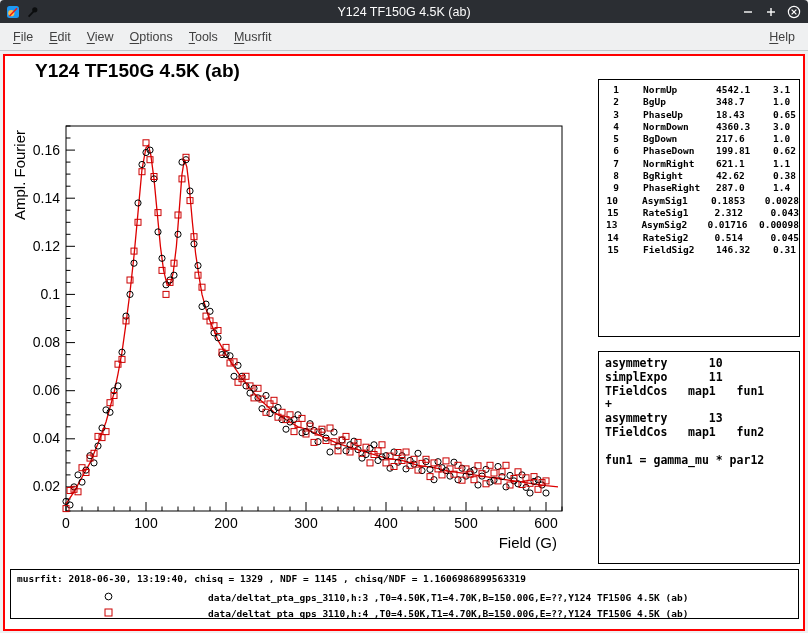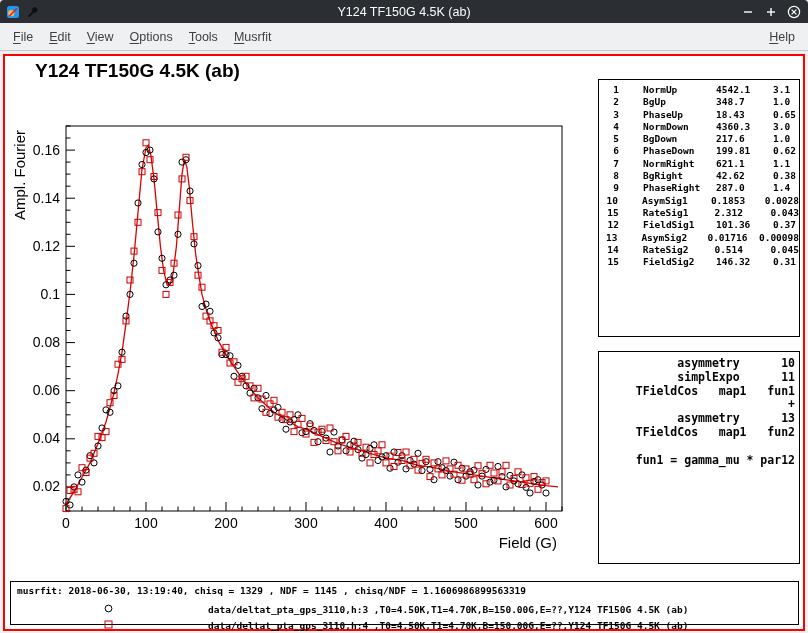--- a/index.html
+++ b/index.html
@@ -18,23 +18,23 @@
   .canvas{position:relative;width:802px;height:577px;box-sizing:border-box;border:2px solid #ff0000;background:#ffffff;}
   .plot-title{position:absolute;left:30px;top:4px;font-size:19px;font-weight:bold;color:#000;}
   #chart-svg{position:absolute;left:0;top:0;font-family:"Liberation Sans",sans-serif;}
   .statbox{position:absolute;background:#fff;border:1px solid #000;box-sizing:border-box;}
   #param-box{left:593px;top:23px;width:202px;height:258px;padding:4px 0 0 3px;}
   .param-row{display:flex;font:bold 9.5px "DejaVu Sans Mono",monospace;line-height:12.3px;white-space:pre;color:#000;}
   .pn{width:17px;text-align:right;}
   .pname{width:73px;margin-left:24px;}
   .pval{width:57px;}
   .perr{flex:1;}
-  #theory-box{left:593px;top:295px;width:202px;height:213px;padding:5px 4px 0 6px;text-align:right;}
+  #theory-box{left:593px;top:295px;width:202px;height:213px;padding:5px 16px 0 6px;}
   .theory-line{font:bold 11.5px "DejaVu Sans Mono",monospace;line-height:13.8px;white-space:pre;min-height:13.8px;color:#000;}
-  #footer-box{left:5px;top:525px;width:789px;height:44px;}
+  #footer-box{left:5px;top:513px;width:789px;height:50px;}
   .footer-info{position:absolute;left:6px;top:3px;font:bold 9.5px "DejaVu Sans Mono",monospace;white-space:nowrap;color:#000;}
   .legend-row{position:absolute;left:0;width:100%;height:15px;text-decoration:underline;}
   .lg-mk{position:absolute;left:92px;top:1px;}
   .lg-tx{position:absolute;left:197px;top:2px;font:bold 9.5px "DejaVu Sans Mono",monospace;white-space:nowrap;color:#000;}
 </style>
 </head>
 <body>
 
 <div class="window">
   <div class="titlebar">
@@ -433,21 +433,20 @@
           <div class="param-row"><span class="pn">2</span><span class="pname">BgUp</span><span class="pval">348.7</span><span class="perr">1.0</span></div>
           <div class="param-row"><span class="pn">3</span><span class="pname">PhaseUp</span><span class="pval">18.43</span><span class="perr">0.65</span></div>
           <div class="param-row"><span class="pn">4</span><span class="pname">NormDown</span><span class="pval">4360.3</span><span class="perr">3.0</span></div>
           <div class="param-row"><span class="pn">5</span><span class="pname">BgDown</span><span class="pval">217.6</span><span class="perr">1.0</span></div>
           <div class="param-row"><span class="pn">6</span><span class="pname">PhaseDown</span><span class="pval">199.81</span><span class="perr">0.62</span></div>
           <div class="param-row"><span class="pn">7</span><span class="pname">NormRight</span><span class="pval">621.1</span><span class="perr">1.1</span></div>
           <div class="param-row"><span class="pn">8</span><span class="pname">BgRight</span><span class="pval">42.62</span><span class="perr">0.38</span></div>
           <div class="param-row"><span class="pn">9</span><span class="pname">PhaseRight</span><span class="pval">287.0</span><span class="perr">1.4</span></div>
           <div class="param-row"><span class="pn">10</span><span class="pname">AsymSig1</span><span class="pval">0.1853</span><span class="perr">0.0028</span></div>
           <div class="param-row"><span class="pn">15</span><span class="pname">RateSig1</span><span class="pval">2.312</span><span class="perr">0.043</span></div>
-          <div class="param-row"><span class="pn">12</span><span class="pname">FieldSig1</span><span class="pval">101.36</span><span class="perr">0.37</span></div>
           <div class="param-row"><span class="pn">13</span><span class="pname">AsymSig2</span><span class="pval">0.01716</span><span class="perr">0.00098</span></div>
           <div class="param-row"><span class="pn">14</span><span class="pname">RateSig2</span><span class="pval">0.514</span><span class="perr">0.045</span></div>
           <div class="param-row"><span class="pn">15</span><span class="pname">FieldSig2</span><span class="pval">146.32</span><span class="perr">0.31</span></div>
         </div>
       <div class="statbox" id="theory-box">
           <div class="theory-line">asymmetry      10</div>
           <div class="theory-line">simplExpo      11</div>
           <div class="theory-line">TFieldCos   map1   fun1</div>
           <div class="theory-line">+</div>
           <div class="theory-line">asymmetry      13</div>

